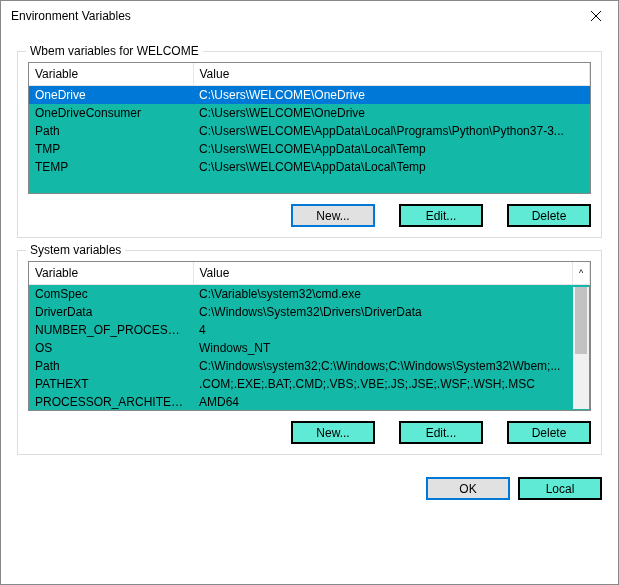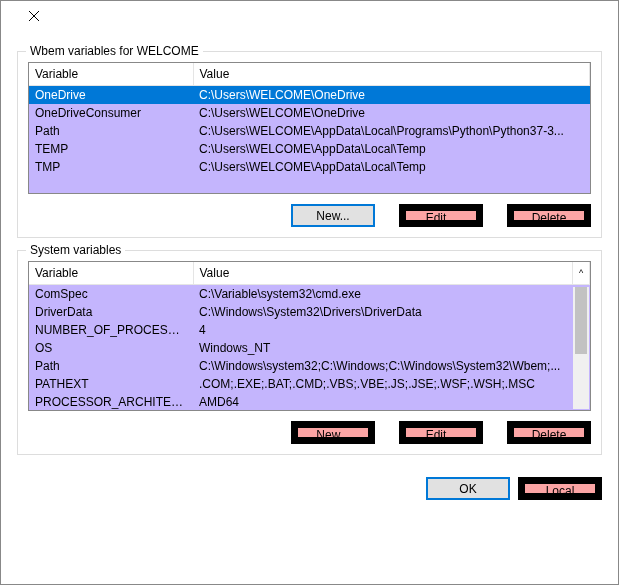--- a/index.html
+++ b/index.html
@@ -42,21 +42,21 @@
   .groupbox-label {
     position: absolute;
     top: -8px;
     left: 8px;
     background: #fff;
     padding: 0 4px;
     font-size: 12px;
   }
   .table-wrap {
     border: 1px solid #888;
-    background: #c4b5fd;
+    background: #14b8a6;
     position: relative;
   }
   .table-wrap.user { height: 132px; }
   .table-wrap.system { height: 150px; }
   table {
     width: 100%;
     border-collapse: collapse;
     table-layout: fixed;
   }
   th {
@@ -98,22 +98,22 @@
   }
   .button-row {
     display: flex;
     justify-content: flex-end;
     gap: 24px;
     margin-top: 10px;
   }
   .btn {
     min-width: 84px;
     height: 23px;
-    background: #fca5a5;
-    border: 7px solid #000000;
+    background: #5eead4;
+    border: 2px solid #000000;
     font-family: inherit;
     font-size: 12px;
     cursor: pointer;
     padding: 0 8px;
   }
   .btn.highlight {
     border: 2px solid #0078d7;
     background: #e1e1e1;
   }
   .dialog-buttons {
@@ -121,20 +121,21 @@
     justify-content: flex-end;
     gap: 8px;
     padding: 10px 16px 0 16px;
     align-items: center;
   }
 </style>
 </head>
 <body>
 
 <div class="titlebar">
+  <span>Environment Variables</span>
   <div class="titlebar-close">
     <svg viewBox="0 0 10 10">
         <line x1="0" y1="0" x2="10" y2="10" stroke="#000" stroke-width="1"></line>
         <line x1="10" y1="0" x2="0" y2="10" stroke="#000" stroke-width="1"></line>
       </svg>
   </div>
 </div>
 
 <div class="content">
 
@@ -159,25 +160,25 @@
           </tr>
           <tr>
             <td>OneDriveConsumer</td>
             <td>C:\Users\WELCOME\OneDrive</td>
           </tr>
           <tr>
             <td>Path</td>
             <td>C:\Users\WELCOME\AppData\Local\Programs\Python\Python37-3...</td>
           </tr>
           <tr>
+            <td>TMP</td>
+            <td>C:\Users\WELCOME\AppData\Local\Temp</td>
+          </tr>
+          <tr>
             <td>TEMP</td>
-            <td>C:\Users\WELCOME\AppData\Local\Temp</td>
-          </tr>
-          <tr>
-            <td>TMP</td>
             <td>C:\Users\WELCOME\AppData\Local\Temp</td>
           </tr>
         </tbody>
       </table>
     </div>
     <div class="button-row">
       <button class="btn highlight">New...</button>
       <button class="btn">Edit...</button>
       <button class="btn">Delete</button>
     </div>

